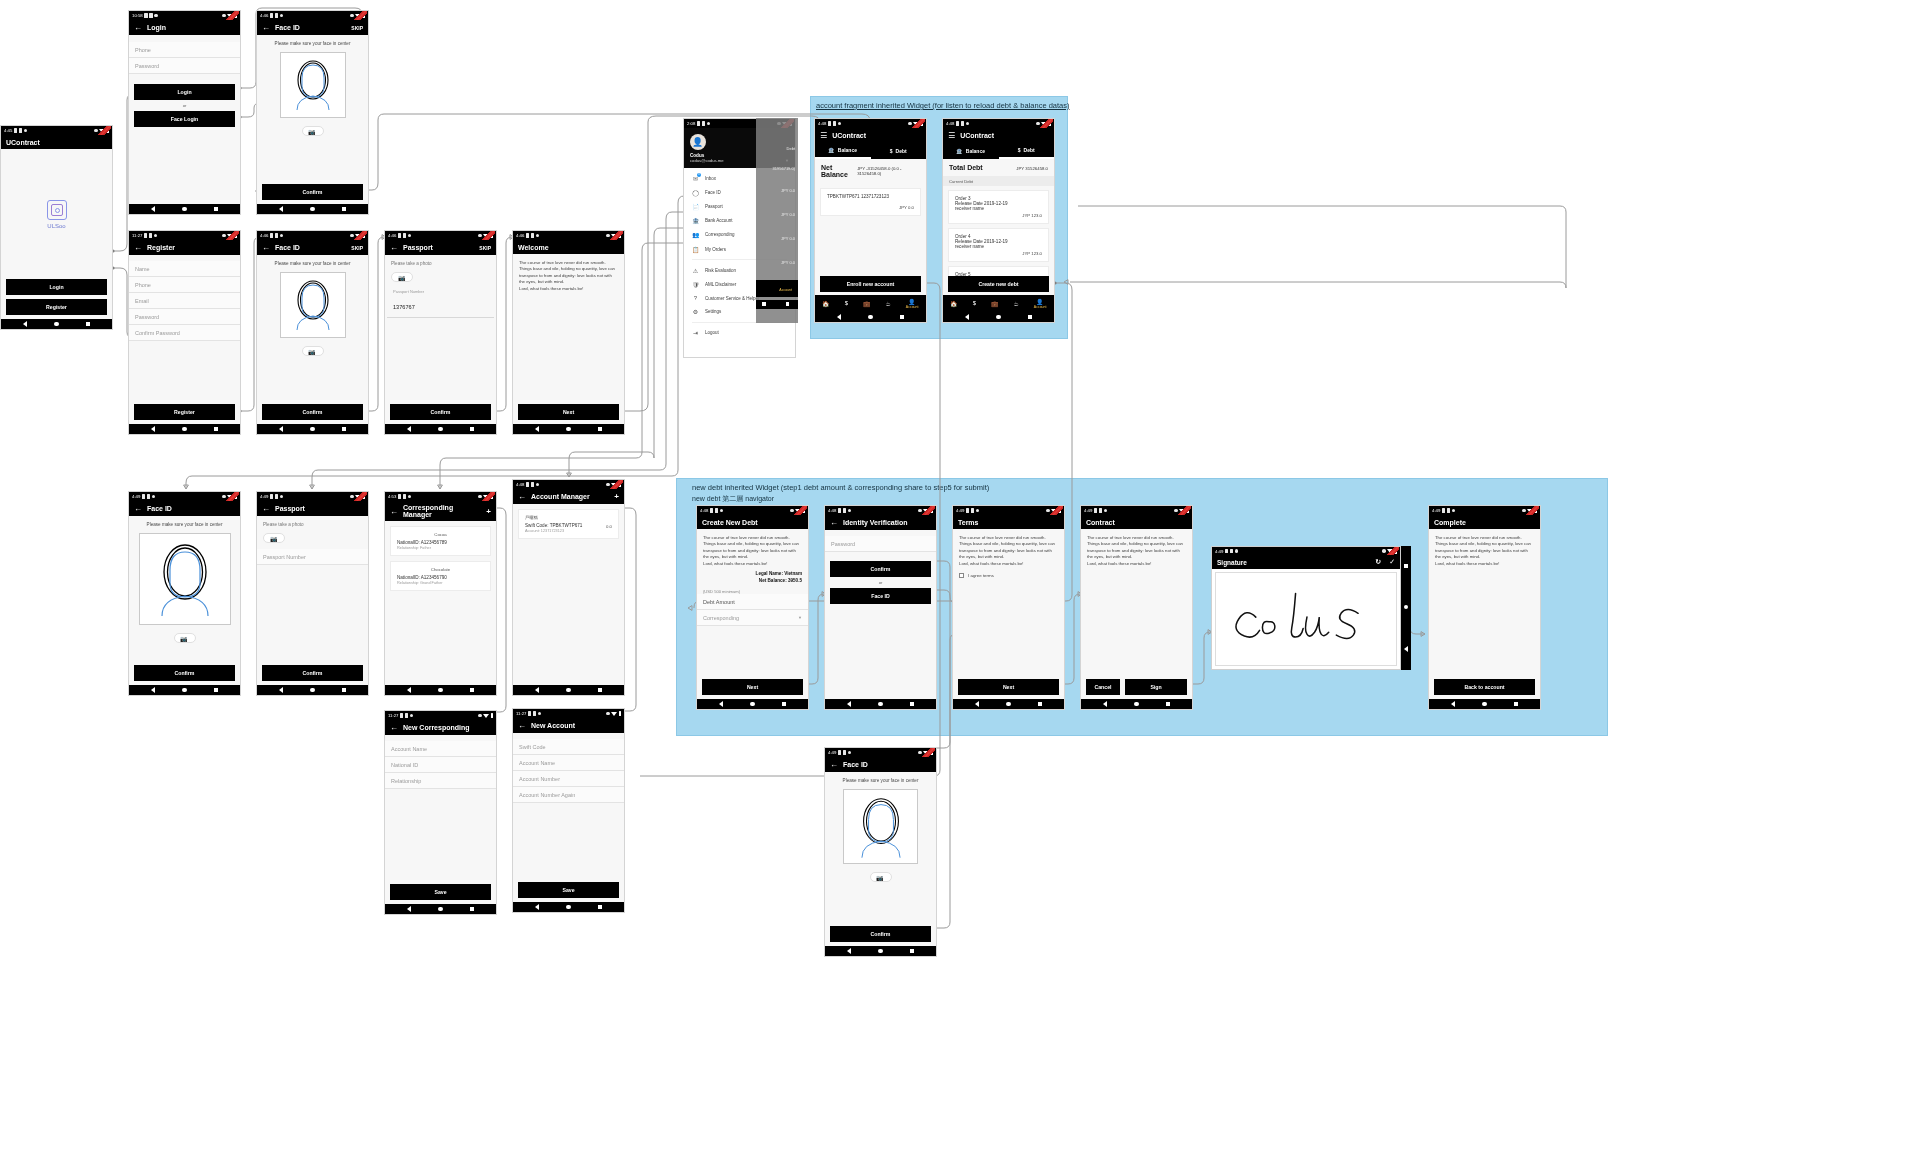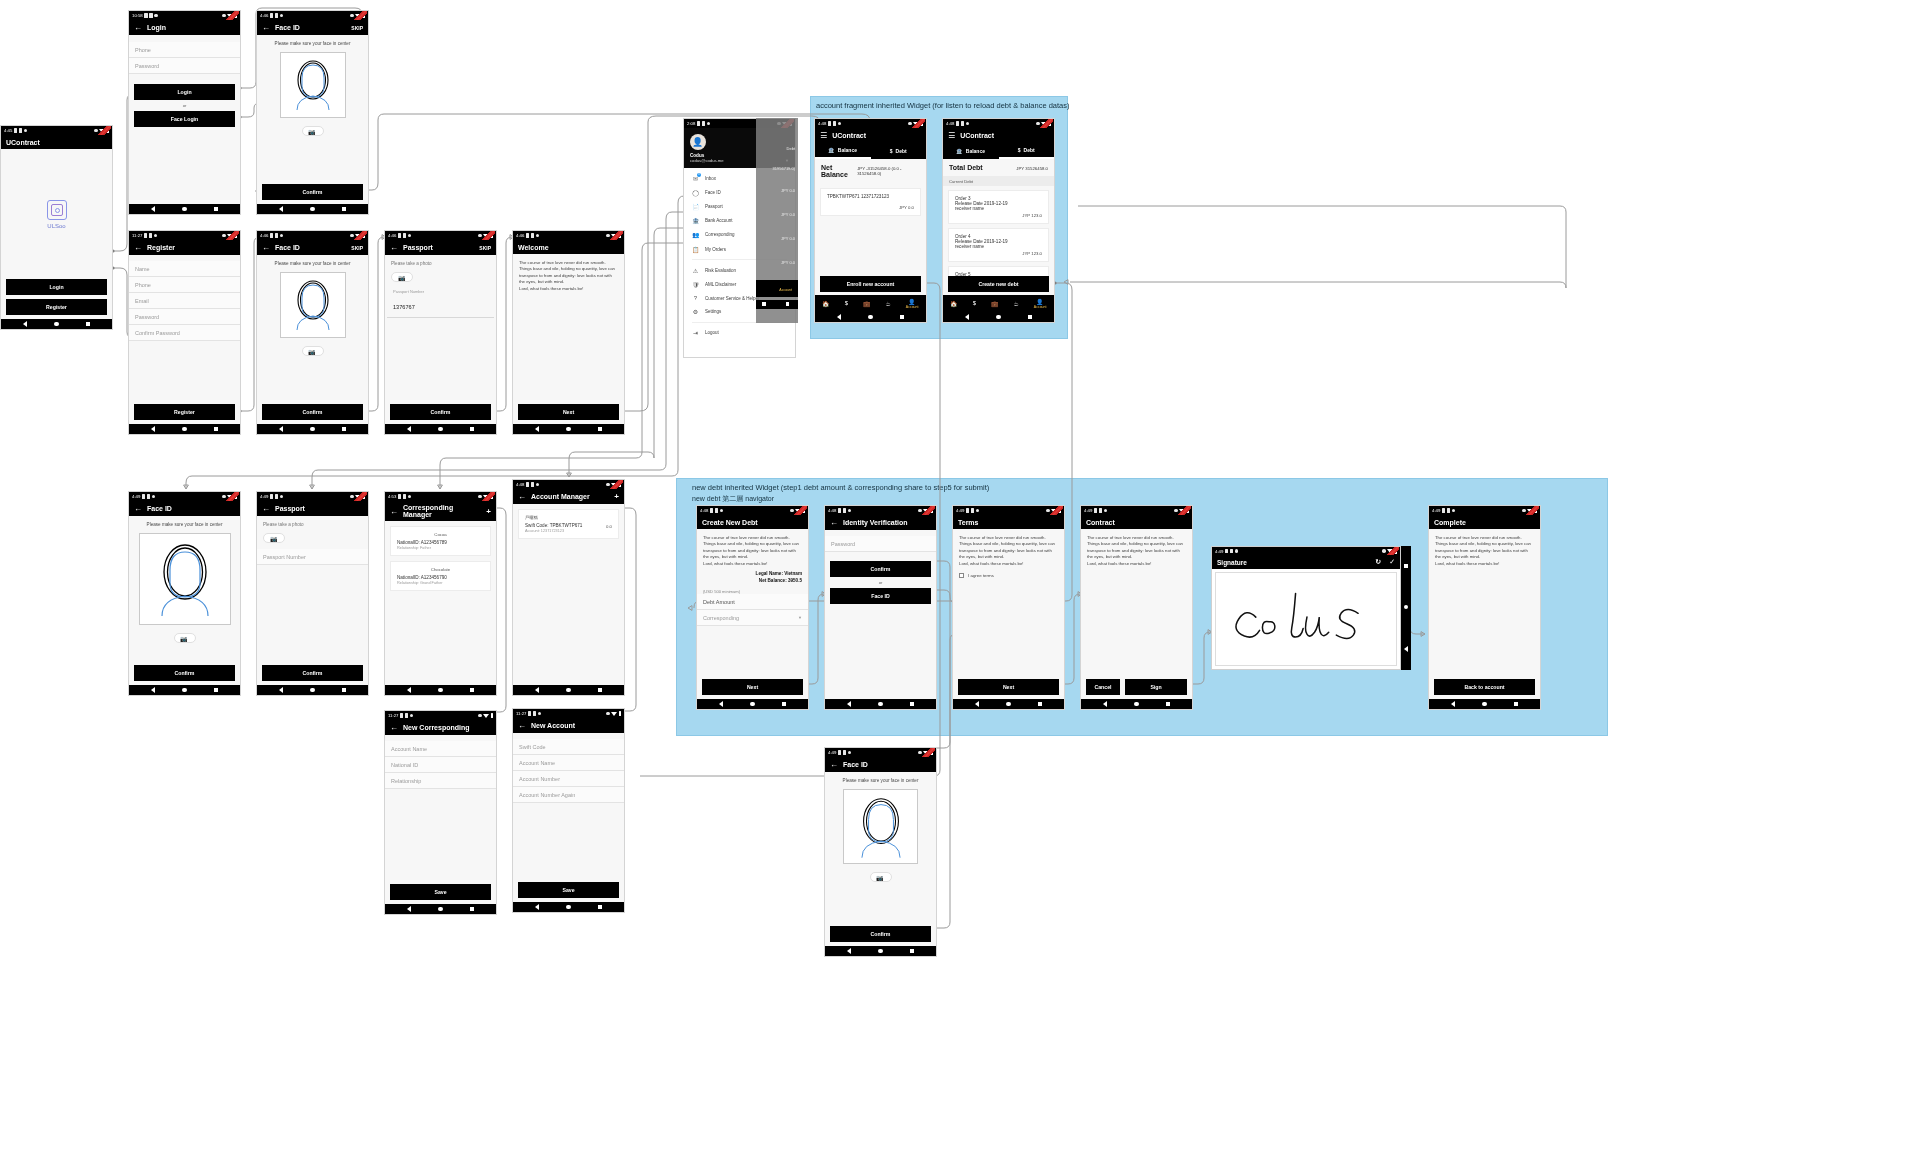--- a/index.html
+++ b/index.html
@@ -161,21 +161,21 @@
   .dropdown{ display:flex; justify-content:space-between; align-items:center; }
   .legal{ text-align:right; font-size:4.6px; font-weight:bold; color:#111; padding:4px 6px 0; line-height:1.5; }
   .minnote{ font-size:4.1px; color:#888; padding:4px 6px 0; }
 </style>
 </head>
 <body>
 
 <div id="canvas">
 
   <div class="group-frame" style="left:810px;top:96px;width:258px;height:243px;"></div>
-  <div class="group-label" style="left:816px;top:101px;">account fragment inherited Widget (for listen to reload debt &amp; balance datas)</div>
+  <div class="group-label" style="left:816px;top:101px;text-decoration:underline;">account fragment inherited Widget (for listen to reload debt &amp; balance datas)</div>
 
   <div class="group-frame" style="left:676px;top:478px;width:932px;height:258px;"></div>
   <div class="group-label" style="left:692px;top:483px;">new debt inherited Widget (step1 debt amount &amp; corresponding share to step5 for submit)</div>
   <div class="group-sublabel" style="left:692px;top:494px;">new debt 第二層 navigator</div>
 
   <svg class="links">
 
     <path d="M113,251 L120,251 Q127,251 127,244 L127,100 Q127,94 134,94 L147,94"></path>
     <circle cx="113" cy="251" r="1.6"></circle>
     <path d="M147,94 l-4,-2.4 l0,4.8 z" fill="#9a9a9a" stroke="none"></path>

